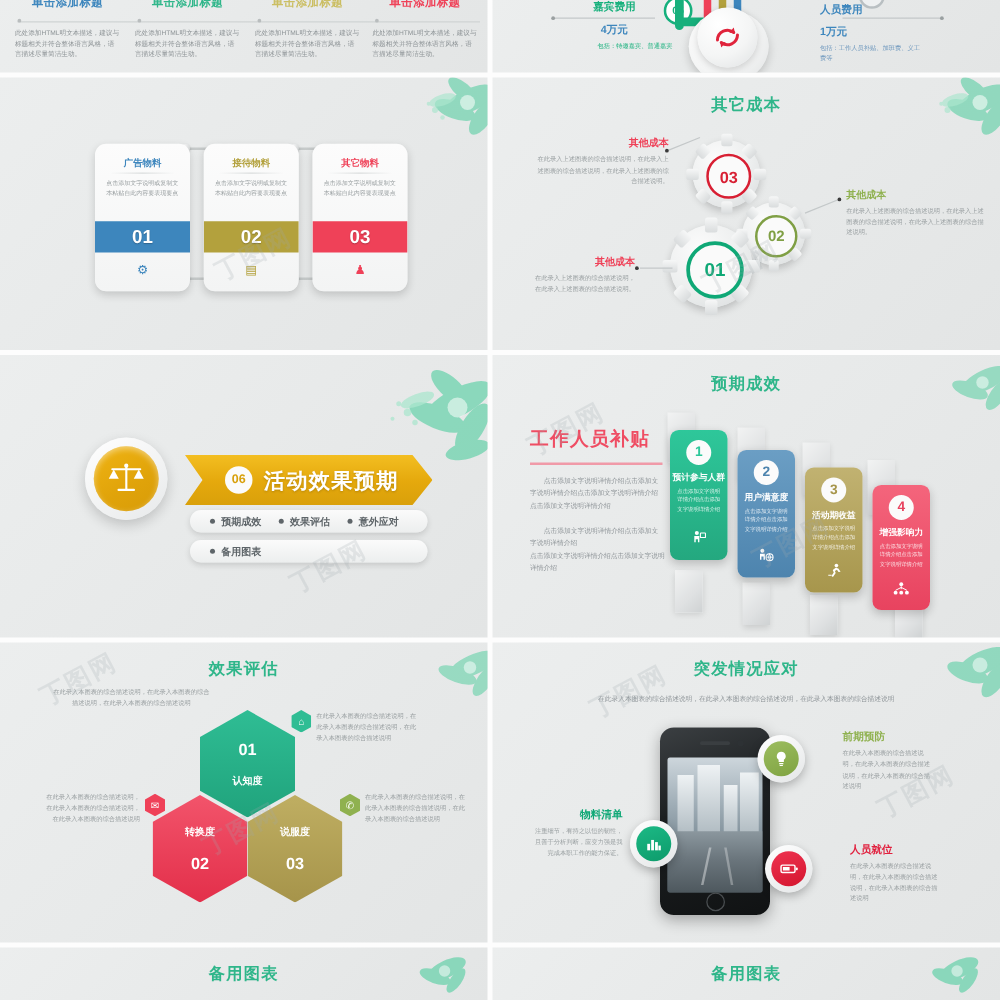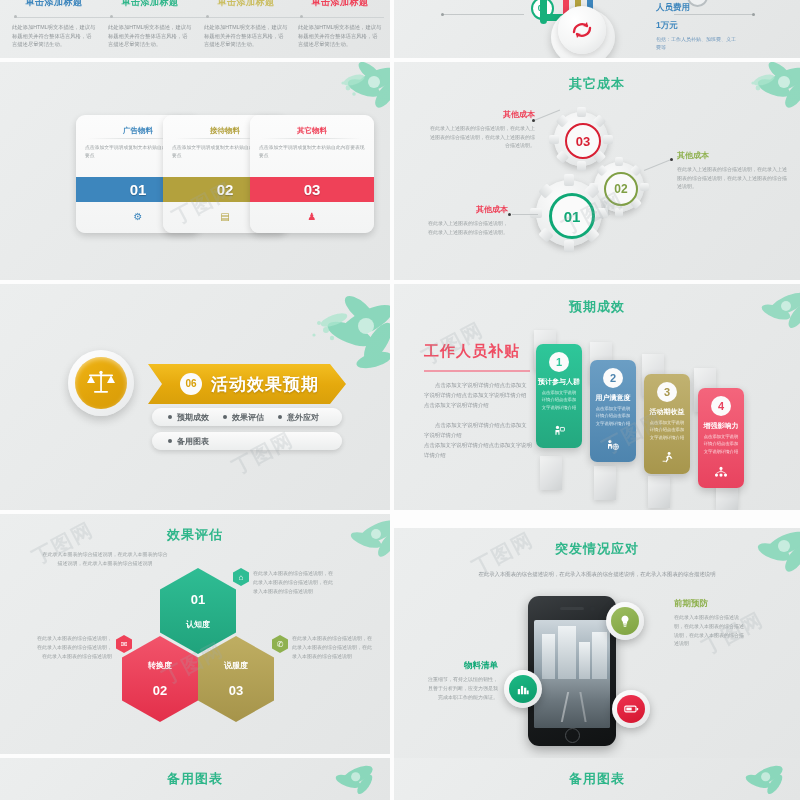--- a/index.html
+++ b/index.html
@@ -57,21 +57,21 @@
   .hub{
     position:absolute;border-radius:50%;background:
       radial-gradient(circle at 35% 28%,#ffffff 0%,#f4f5f5 55%,#dfe1e2 100%);
     box-shadow:0 3px 8px rgba(0,0,0,.18);
   }
 
   
   .mcard{
     position:absolute;width:76px;height:118px;border-radius:9px;
     background:linear-gradient(180deg,#fcfcfc 0%,#f3f4f4 100%);
-    box-shadow:0 3px 7px rgba(0,0,0,.16);overflow:hidden;padding-left:48px;
+    box-shadow:0 3px 7px rgba(0,0,0,.16);overflow:hidden;
   }
   .mcard .mh{position:absolute;top:11px;left:0;right:0;text-align:center;
     font-size:7.5px;font-weight:bold;}
   .mcard .mhline{position:absolute;top:23px;left:12px;right:12px;height:1px;
     background:linear-gradient(90deg,rgba(0,0,0,0) 0%,#d9dcdc 50%,rgba(0,0,0,0) 100%);}
   .mcard .mb{position:absolute;top:29px;left:9px;right:9px;font-size:4.8px;
     line-height:1.75;color:#9aa0a2;}
   .mcard .mnum{position:absolute;left:0;right:0;top:62px;height:25px;
     color:#fff;font-size:15px;font-weight:bold;text-align:center;line-height:25px;
     text-shadow:0 1px 1px rgba(0,0,0,.25);}
@@ -221,20 +221,25 @@
     <div class="dot" style="left:14px;"></div>
     <div class="dot" style="left:110px;"></div>
     <div class="dot" style="left:206px;"></div>
     <div class="dot" style="left:300px;"></div>
   </div>
 
   <div class="slide" style="left:394px;top:0;width:406px;height:58px;">
 
     <div class="leadline" style="left:48px;top:14px;width:82px;"></div>
     <div class="lead-dot" style="left:47px;top:13px;"></div>
+    <div class="cost-label" style="left:50px;top:0px;width:95px;text-align:center;">
+      <div class="cl-t" style="color:#17b07c;">嘉宾费用</div>
+      <div class="cl-v" style="color:#3d86bd;">4万元</div>
+      <div class="cl-d" style="color:#17b07c;margin-left:22px;">包括：特邀嘉宾、普通嘉宾</div>
+    </div>
     <div class="badge05" style="left:137px;top:-3px;">05</div>
 
     <div class="leadline" style="left:280px;top:14px;width:80px;"></div>
     <div class="lead-dot" style="left:358px;top:13px;"></div>
     <div class="badge06" style="left:293px;top:-14px;">06</div>
     <div class="cost-label" style="left:262px;top:2px;width:110px;">
       <div class="cl-t" style="color:#3d86bd;">人员费用</div>
       <div class="cl-v" style="color:#3d86bd;">1万元</div>
       <div class="cl-d" style="color:#6d97bd;">包括：工作人员补贴、加班费、义工费等</div>
     </div>
@@ -551,21 +556,21 @@
     <div class="hexmini" style="left:233px;top:54px;background:#2fbd94;">⌂</div>
     <div class="hx-note" style="left:253px;top:55px;width:80px;">在此录入本图表的综合描述说明，在此录入本图表的综合描述说明，在此录入本图表的综合描述说明</div>
 
     <div class="hexmini" style="left:116px;top:121px;background:#ef4158;">✉</div>
     <div class="hx-note" style="left:36px;top:120px;width:76px;text-align:right;">在此录入本图表的综合描述说明，在此录入本图表的综合描述说明，在此录入本图表的综合描述说明</div>
 
     <div class="hexmini" style="left:272px;top:121px;background:#8fb14f;">✆</div>
     <div class="hx-note" style="left:292px;top:120px;width:80px;">在此录入本图表的综合描述说明，在此录入本图表的综合描述说明，在此录入本图表的综合描述说明</div>
   </div>
 
-  <div class="slide" style="left:394px;top:528px;width:406px;height:240px;">
+  <div class="slide" style="left:394px;top:514px;width:406px;height:240px;">
     <div class="slide-title" style="top:12px;">突发情况应对</div>
     <svg class="leaf" viewBox="0 0 92 70" style="top:-8px;">
       <g fill="#6fd3ae" opacity=".75">
         <ellipse cx="72" cy="24" rx="22" ry="9" transform="rotate(-25 72 24)"></ellipse>
         <ellipse cx="60" cy="32" rx="17" ry="7" transform="rotate(20 60 32)"></ellipse>
         <ellipse cx="82" cy="38" rx="16" ry="7" transform="rotate(-55 82 38)"></ellipse>
       </g>
       <circle cx="70" cy="26" r="6" fill="#ffffff" opacity=".5"></circle>
     </svg>
 
@@ -617,20 +622,24 @@
 
     <div class="pcirc" style="left:218px;top:162px;">
       <div class="inner" style="background:linear-gradient(160deg,#ee3250,#d4162f);">
         <svg width="15" height="12" viewBox="0 0 18 13">
             <rect x="1" y="3" width="13.4" height="7" rx="1.4" fill="none" stroke="#fff" stroke-width="1.4"></rect>
             <rect x="2.8" y="4.8" width="6.4" height="3.4" fill="#fff"></rect>
             <rect x="15.2" y="5.3" width="1.8" height="2.6" rx=".6" fill="#fff"></rect>
           </svg>
       </div>
     </div>
+    <div class="p-label" style="left:286px;top:160px;width:74px;">
+      <div class="pt" style="color:#e11f3d;">人员就位</div>
+      <div class="pd">在此录入本图表的综合描述说明，在此录入本图表的综合描述说明，在此录入本图表的综合描述说明</div>
+    </div>
   </div>
 
   <div class="slide" style="left:0;top:758px;width:390px;height:42px;">
     <div class="slide-title" style="top:12px;">备用图表</div>
     <svg class="leaf" viewBox="0 0 92 70" style="top:-10px;right:10px;width:70px;height:56px;">
       <g fill="#6fd3ae" opacity=".8">
         <ellipse cx="62" cy="34" rx="22" ry="9" transform="rotate(-25 62 34)"></ellipse>
         <ellipse cx="50" cy="42" rx="17" ry="7" transform="rotate(20 50 42)"></ellipse>
         <ellipse cx="72" cy="46" rx="15" ry="6" transform="rotate(-55 72 46)"></ellipse>
       </g>

